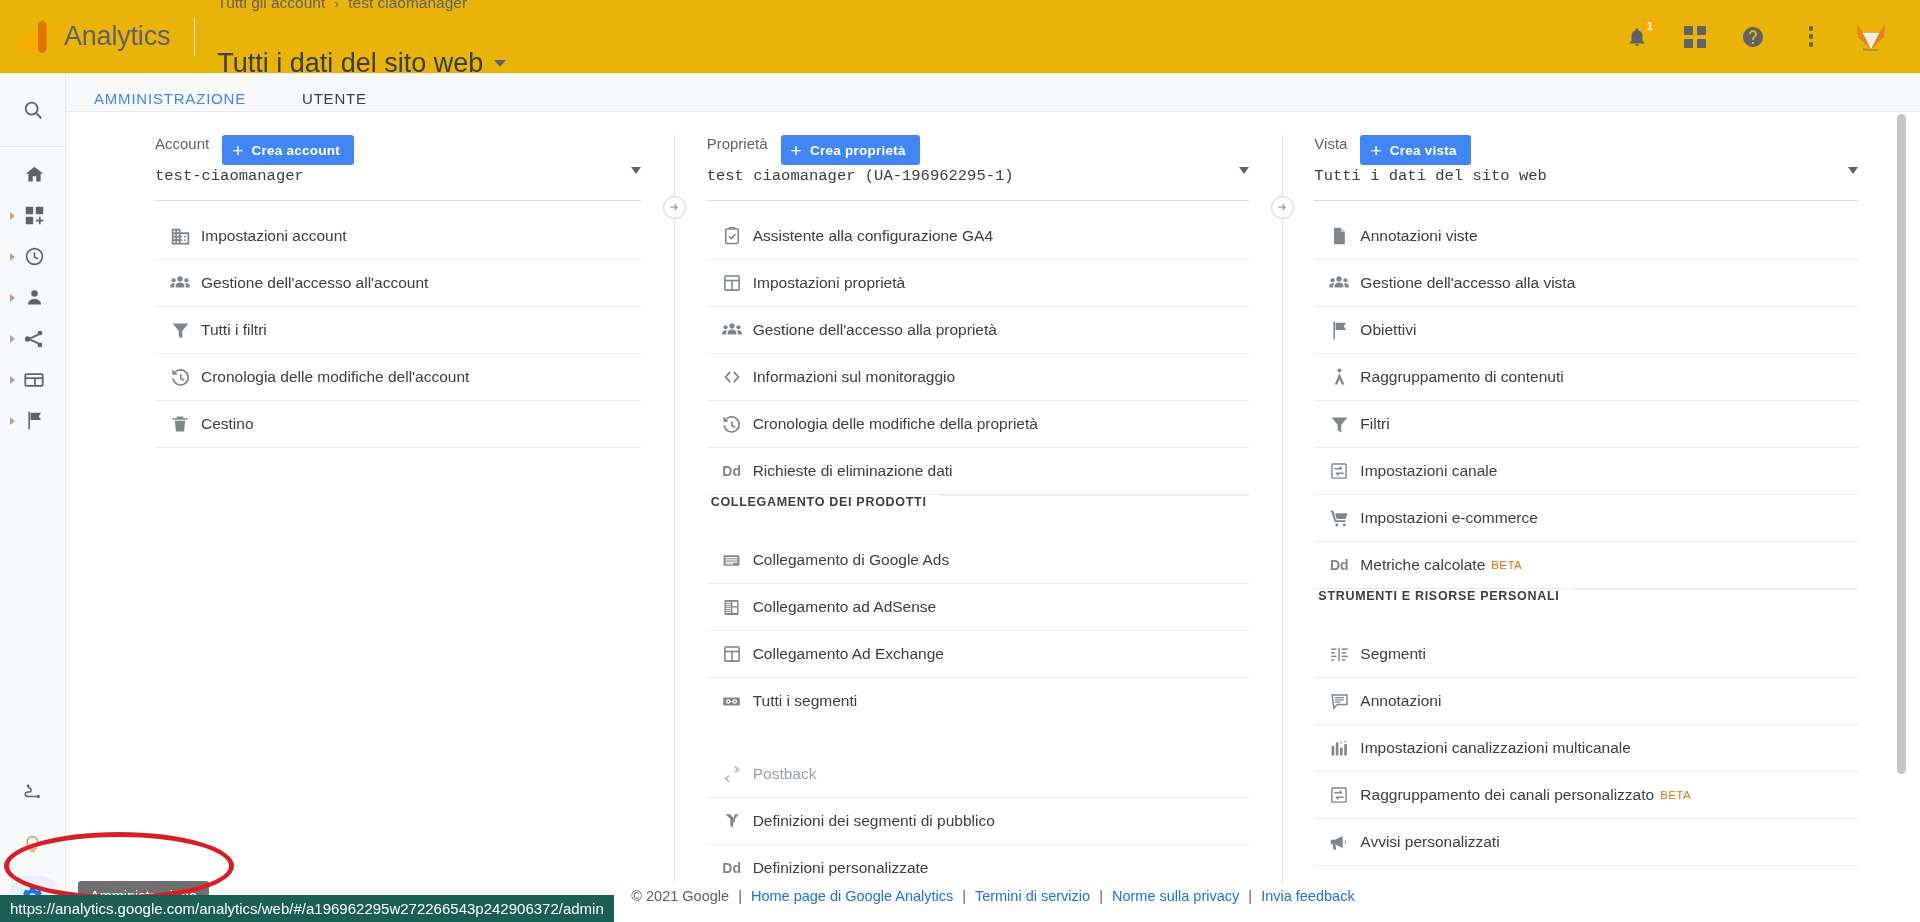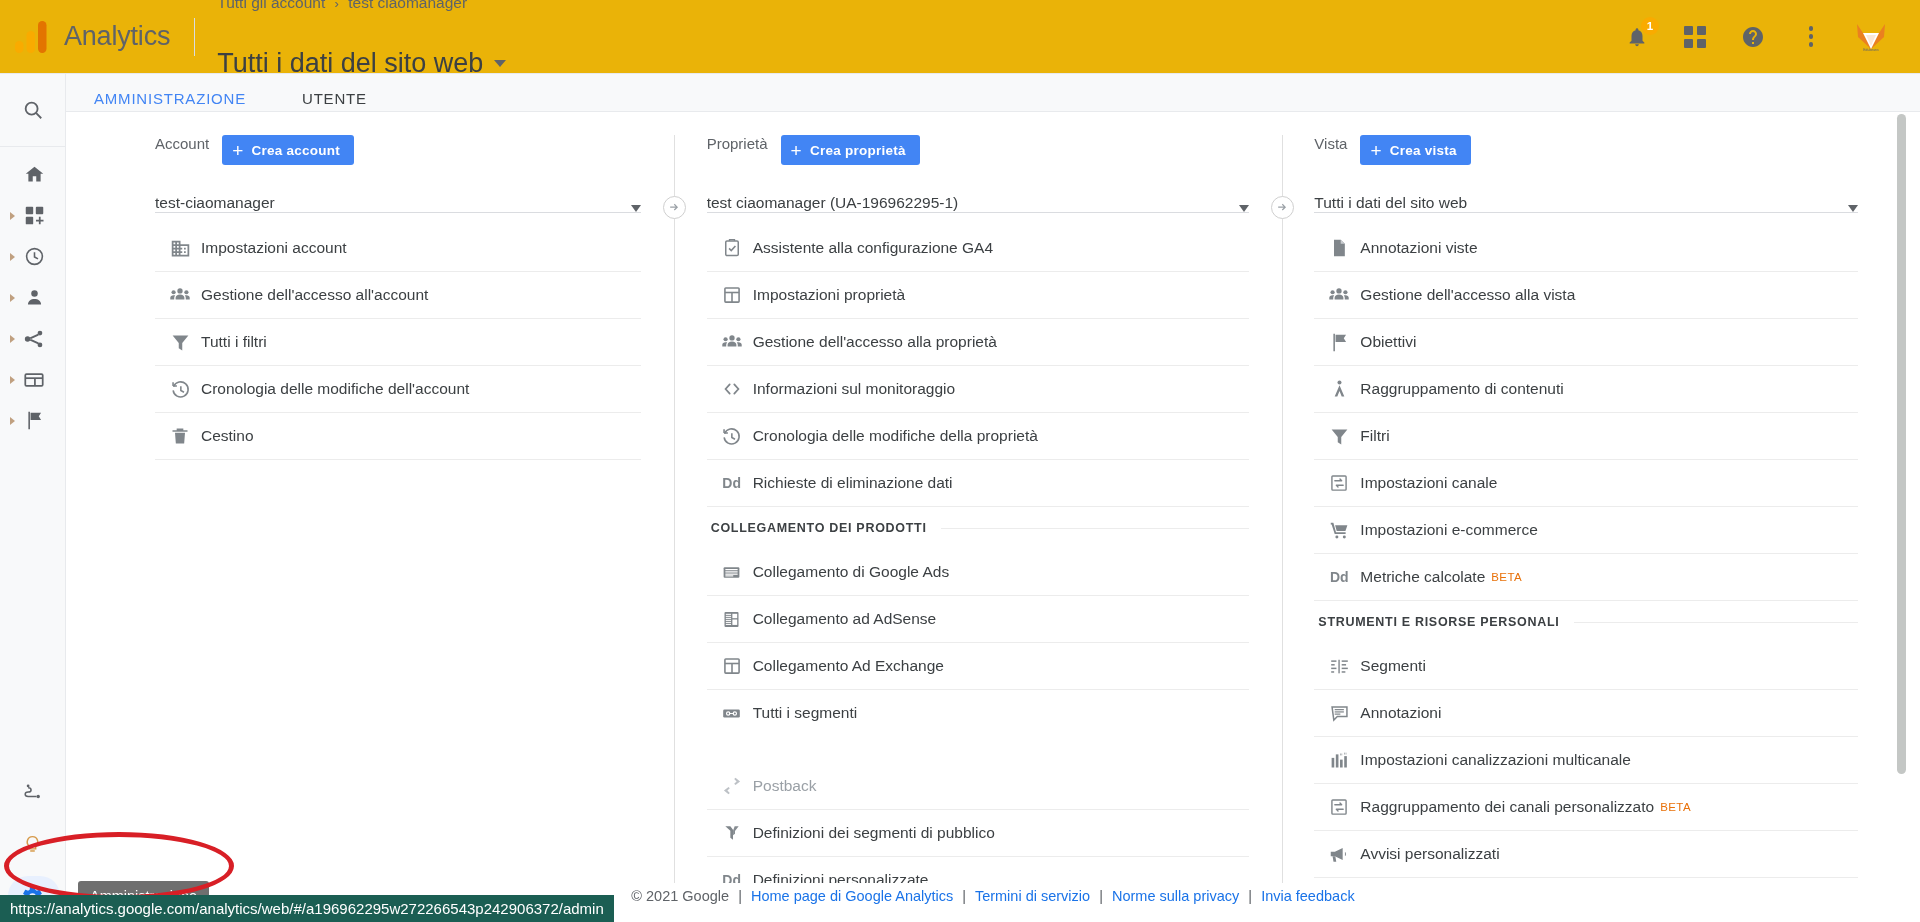--- a/index.html
+++ b/index.html
@@ -118,43 +118,43 @@
   .col-head-label { font-size: 15px; color: #5f6368; margin-right: 13px; }
   .btn-create {
     height: 30px; background: #4285f4; color: #fff; border: 0; border-radius: 3px;
     font-size: 13.5px; font-weight: 600; letter-spacing: 0.25px;
     display: flex; align-items: center; padding: 0 14px 0 10px; cursor: pointer;
     font-family: "Liberation Sans", sans-serif;
   }
   .btn-create .plus { font-size: 19px; font-weight: 400; margin-right: 8px; line-height: 1; }
 
   .selector {
-    margin-top: 12px; height: 34px; display: flex; align-items: flex-end;
-    border-bottom: 1px solid #dadce0; cursor: pointer;
+    height: 34px; display: flex; align-items: flex-start;
+    border-bottom: 1px solid #dadce0; cursor: pointer; font-family: Liberation Mono, monospace;
   }
   .selector .sel-text { font-size: 15.5px; color: #3c4043; flex: 1; }
   .selector .sel-caret {
     width: 0; height: 0; border-left: 5.5px solid transparent;
     border-right: 5.5px solid transparent; border-top: 7px solid #5f6368;
   }
 
   .menulist { margin-top: 12px; }
   .mrow {
     height: 47px; display: flex; align-items: center;
     border-bottom: 1px solid #ececec; cursor: pointer; padding-left: 4px;
   }
   .mrow.nodiv { border-bottom: 1px solid transparent; }
   .mrow .mi { width: 42px; flex: 0 0 42px; display: flex; align-items: center; justify-content: center; }
   .mrow .ml { font-size: 15.5px; color: #3c4043; white-space: nowrap; }
   .mrow.muted .ml { color: #9aa0a6; }
   .beta { color: #e8710a; font-size: 11.5px; letter-spacing: 0.4px; margin-left: 6px; vertical-align: 1px; }
   .dd { font-size: 14px; font-weight: 700; color: #80868b; font-family: "Liberation Sans", sans-serif; }
 
   .sec-head {
-    height: 42px; display: flex; align-items: center; padding-left: 4px;
+    height: 42px; display: flex; align-items: flex-start; padding-left: 4px;
     font-size: 12.5px; font-weight: 700; color: #3c4043; letter-spacing: 0.7px;
   }
   .sec-head .sec-rule { flex: 1; height: 1px; background: #ececec; margin-left: 14px; }
   .gapbox { height: 26px; }
 
   .coldiv { position: absolute; top: 23px; bottom: 0; width: 1px; background: #e0e0e0; }
   .coldiv .circle {
     position: absolute; top: 61px; left: -11px;
     width: 23px; height: 23px; border-radius: 50%;
     background: #fff; border: 1px solid #cfcfcf;

